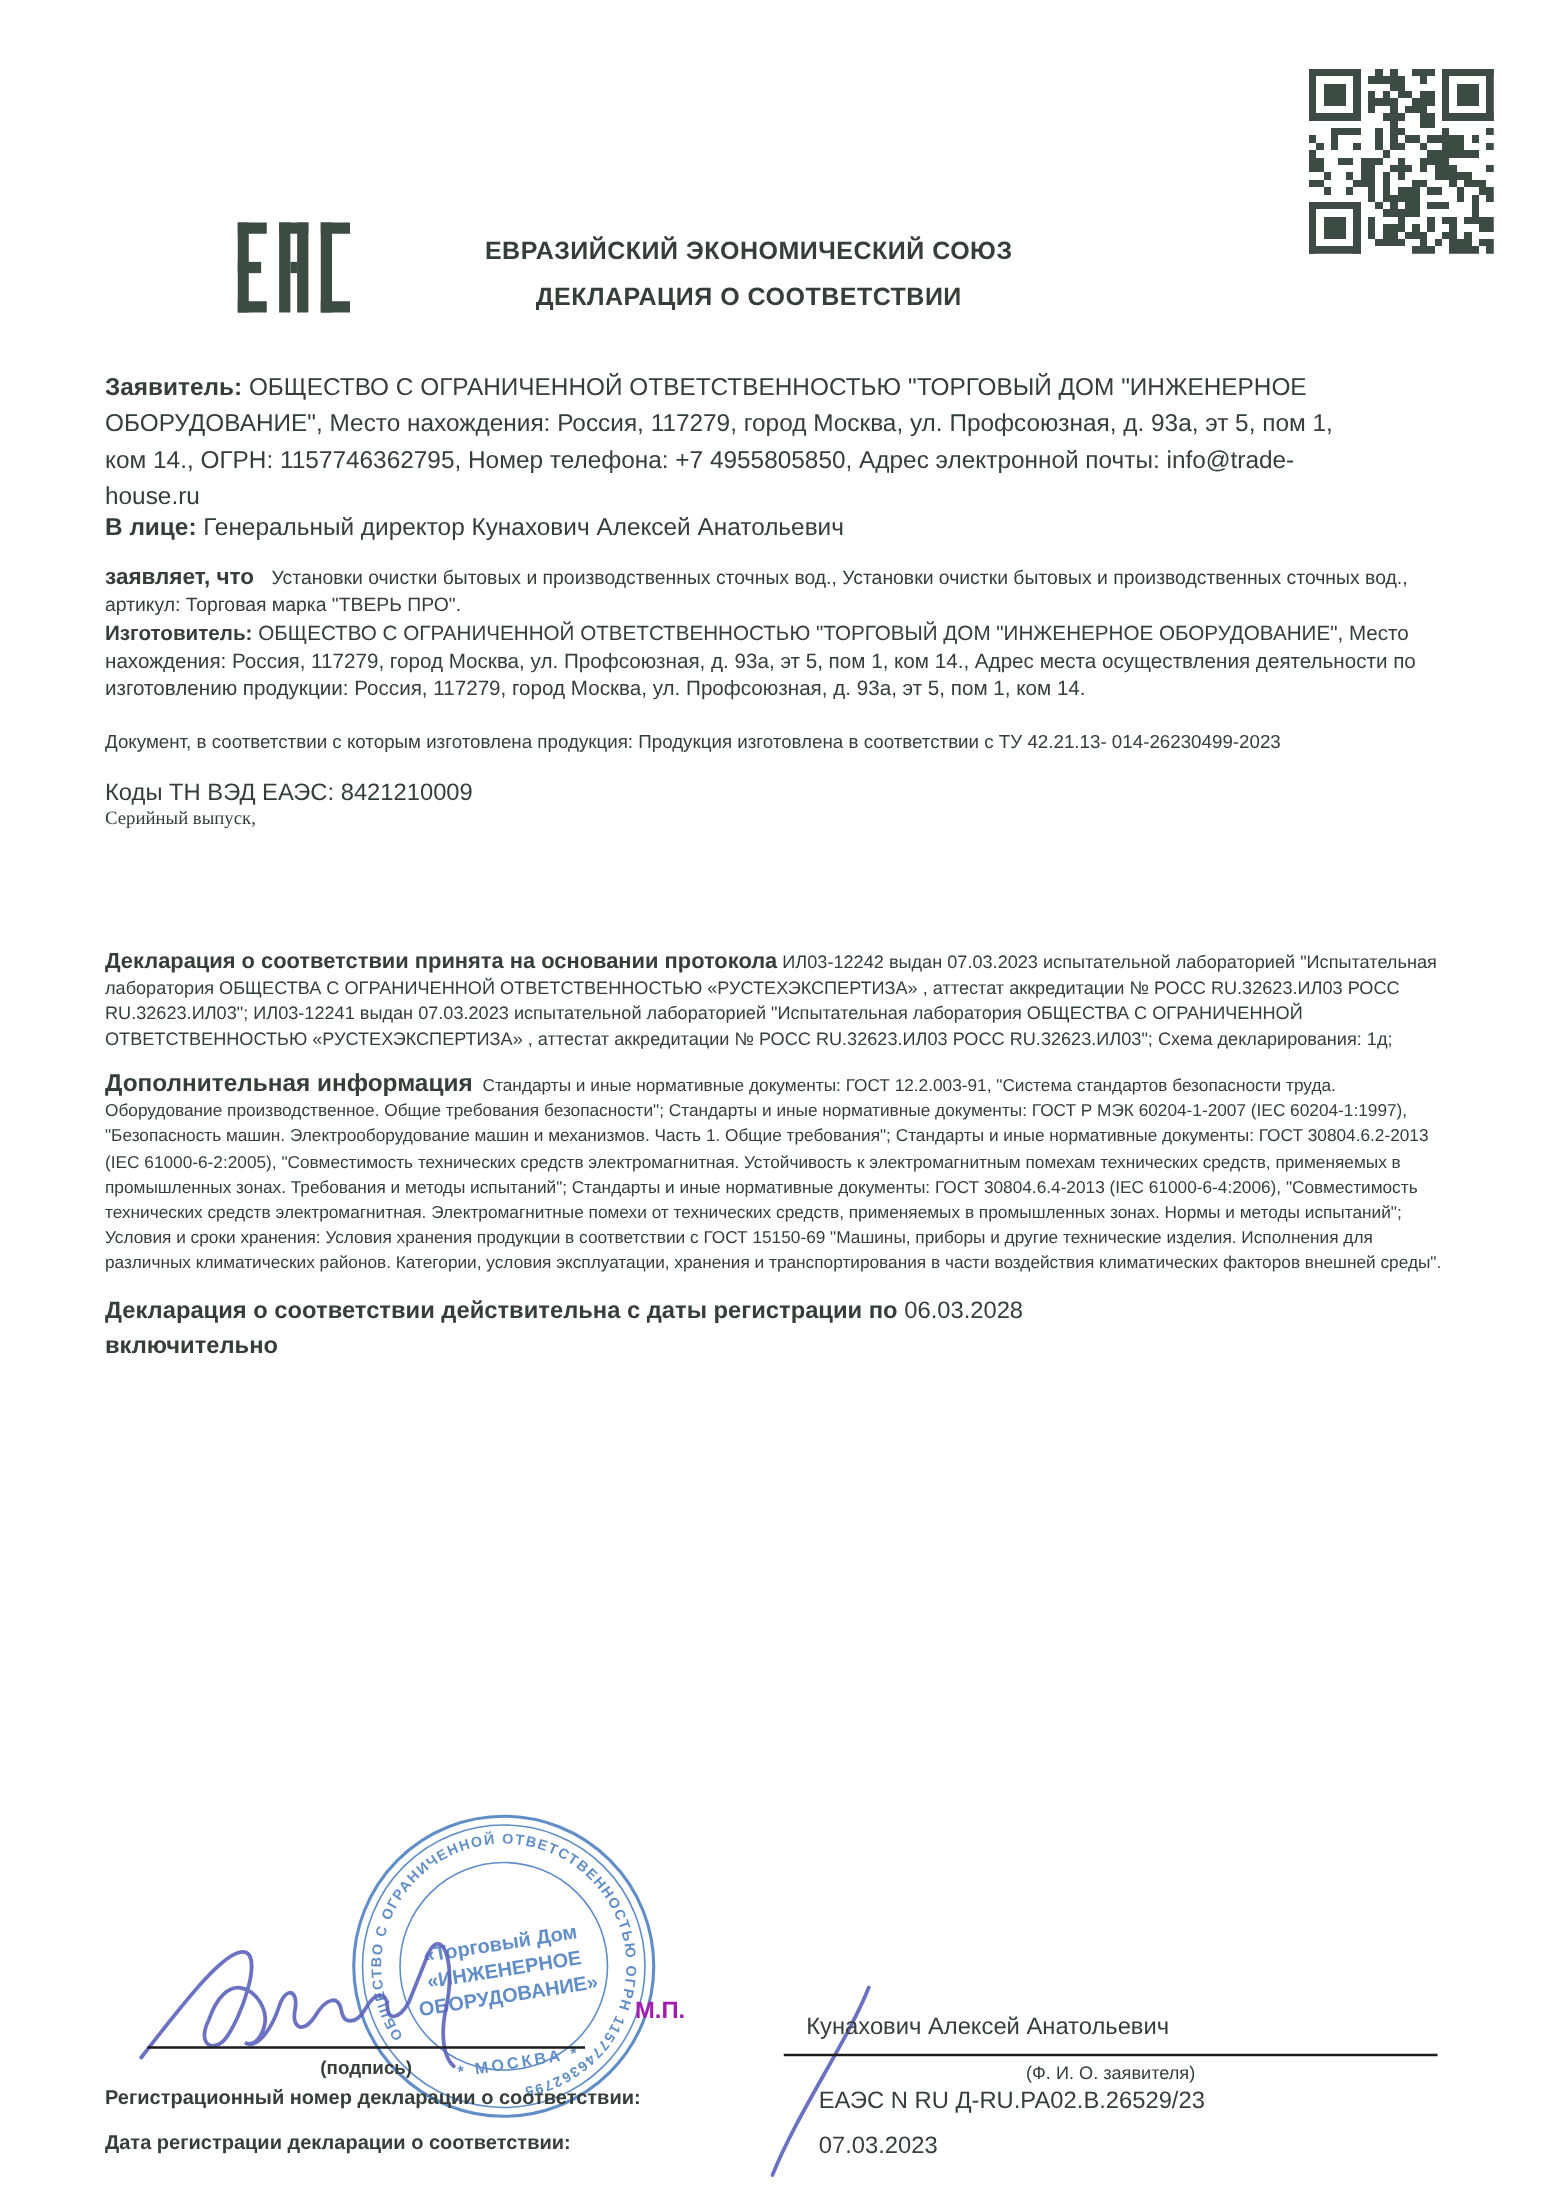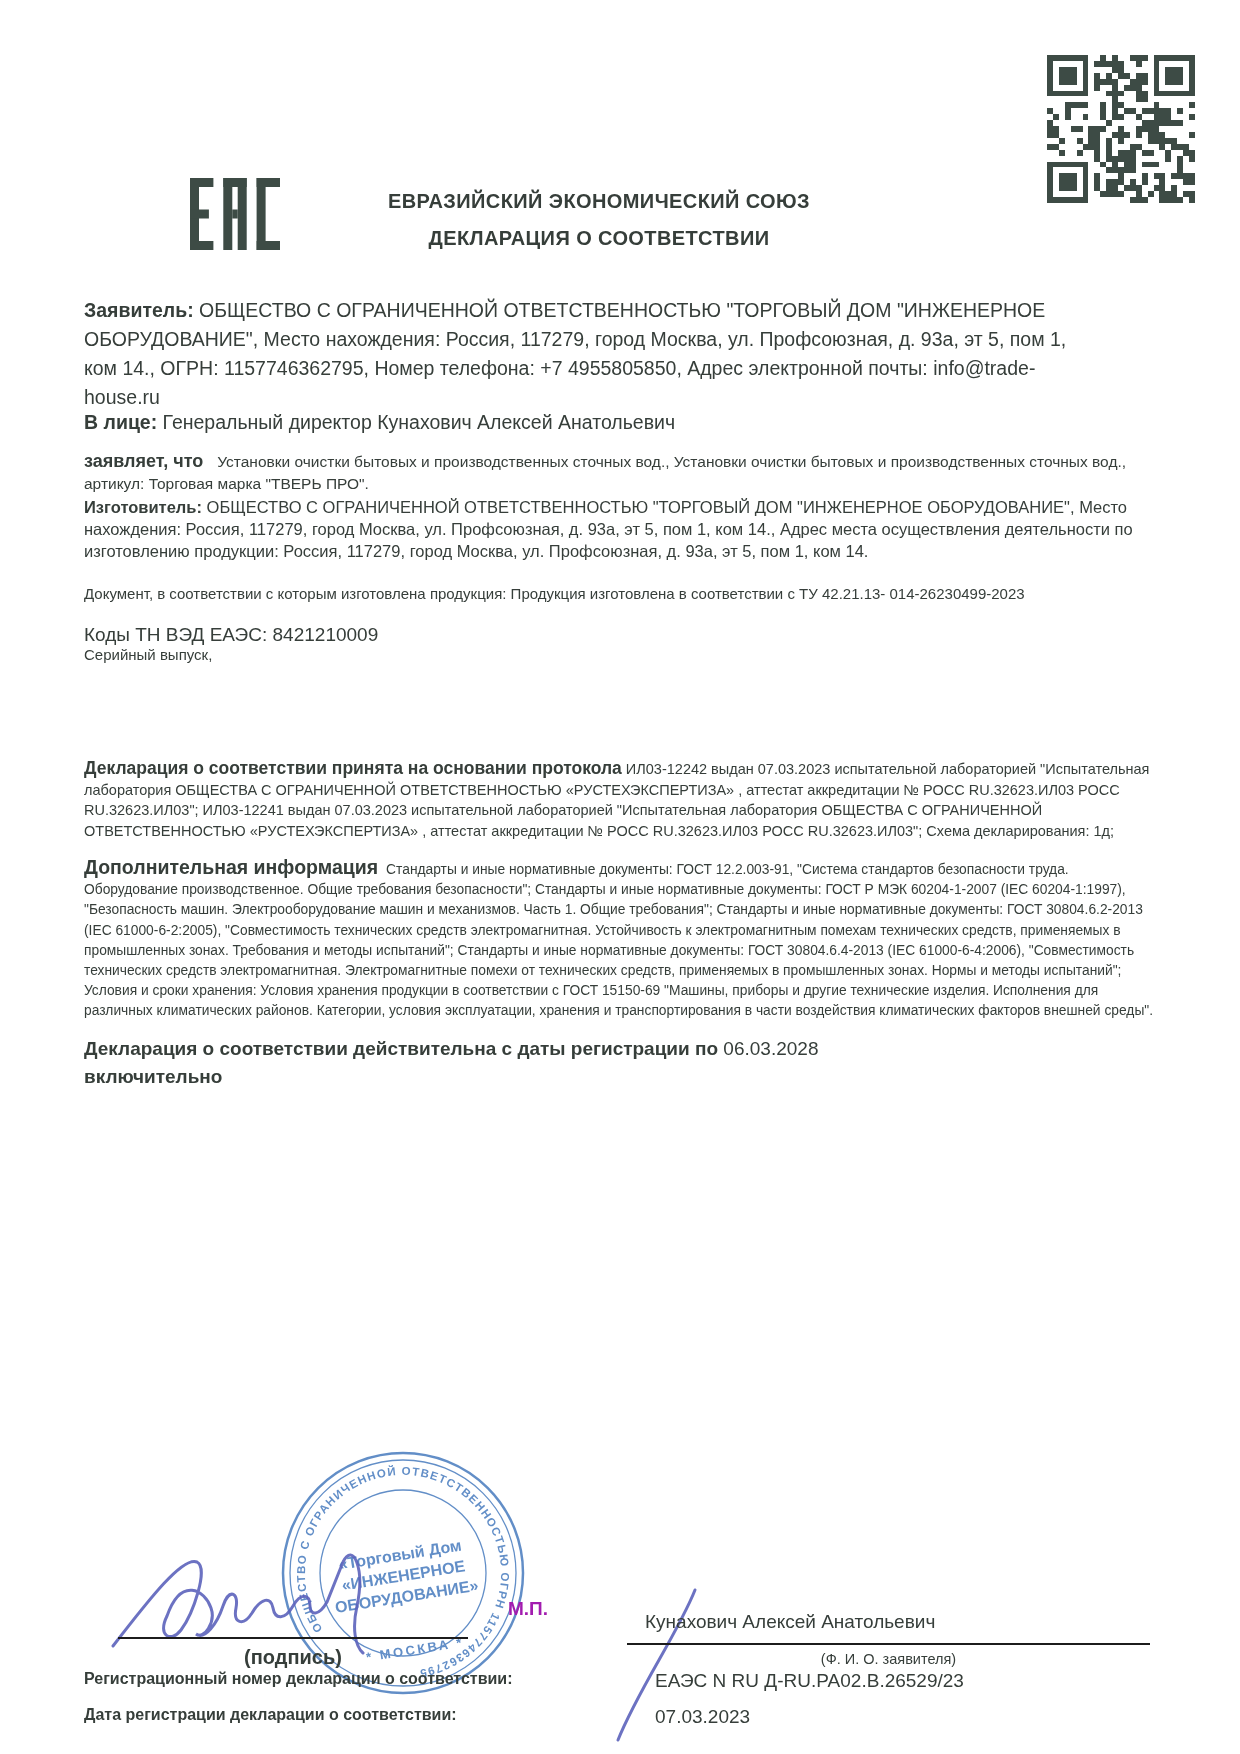--- a/index.html
+++ b/index.html
@@ -24,21 +24,21 @@
   .hdr-union{top:190px;left:84px;width:1030px;text-align:center;font-size:20px;font-weight:bold;letter-spacing:.4px;}
   .hdr-title{top:227px;left:84px;width:1030px;text-align:center;font-size:20px;font-weight:bold;letter-spacing:.4px;}
 
   .p-applicant{top:296px;width:1000px;font-size:19.5px;line-height:29px;}
   .p-person{top:409px;font-size:19.5px;line-height:27px;}
   .p-declares{top:450px;font-size:15.5px;line-height:22px;}
   .p-declares b.lead{font-size:18px;}
   .p-manuf{top:496px;font-size:16.5px;line-height:22px;}
   .p-doc{top:584px;font-size:15px;line-height:20.5px;}
   .p-tnved{top:625px;font-size:19px;line-height:20px;}
-  .p-serial{top:645px;font-size:15px;line-height:20px;}
+  .p-serial{top:645px;font-size:15px;line-height:20px;font-family:Liberation Serif, serif;}
   .p-complies{top:669px;font-size:18.5px;line-height:26.5px;}
   .p-basis{top:758px;font-size:14.5px;line-height:20.5px;}
   .p-basis b.lead{font-size:17.5px;}
   .p-additional{top:857px;font-size:13.8px;line-height:20.2px;}
   .p-additional b.lead{font-size:19.5px;}
   .p-valid{top:1035px;font-size:19px;line-height:28px;font-weight:bold;}
   .p-valid .date{font-weight:normal;}
   .p-valid .suffix{display:block;}
 
   .eac-logo{left:190px;top:176px;width:90px;height:76px;}
@@ -50,21 +50,21 @@
   .stamp{left:278px;top:1448px;width:250px;height:250px;opacity:.88;}
   .sig{left:105px;top:1528px;width:280px;height:135px;overflow:visible;}
   .sig path, .flourish path{stroke:var(--sig);stroke-width:3;fill:none;stroke-linecap:round;opacity:.9;}
   .flourish{left:600px;top:1585px;width:120px;height:160px;}
 
   .mp{left:508px;top:1598px;font-size:19px;font-weight:bold;color:#a21caf;}
   .name{left:645px;top:1611px;font-size:19px;}
   .rule{position:absolute;border-top:2.5px solid var(--line);height:0;}
   .rule-left{left:118px;top:1637px;width:350px;}
   .rule-right{left:627px;top:1643px;width:523px;}
-  .lbl-sign{left:118px;top:1646px;width:350px;text-align:center;font-size:20px;font-weight:bold;}
+  .lbl-sign{left:118px;top:1646px;width:350px;text-align:center;font-size:15px;font-weight:bold;}
   .lbl-fio{left:627px;top:1651px;width:523px;text-align:center;font-size:14.5px;}
   .reg-label{left:84px;font-size:16px;font-weight:bold;}
   .reg-value{left:655px;font-size:19px;}
   .row1{top:1670px;}
   .row2{top:1706px;}
 </style>
 </head>
 <body>
 
 <div class="abs" style="inset:0">

